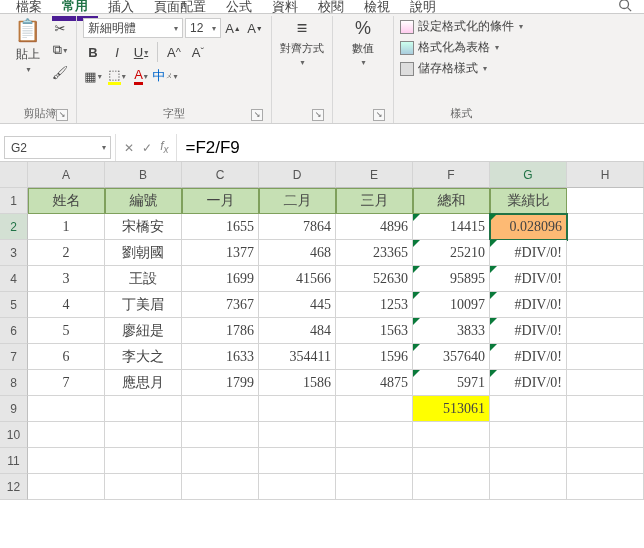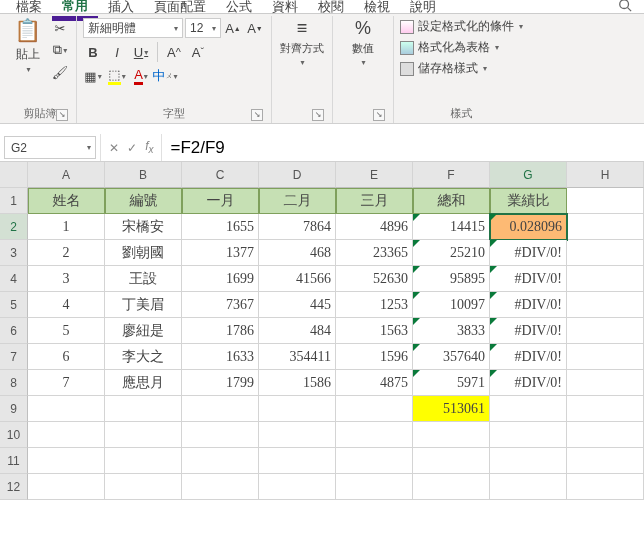--- a/index.html
+++ b/index.html
@@ -124,21 +124,21 @@
   
   .namebox-row {
     display: flex;
     align-items: stretch;
     height: 28px;
     border-bottom: 1px solid #d0d0d0;
     background: #fff;
     margin-top: 10px;
   }
   .namebox {
-    width: 92px;
+    width: 107px;
     border: 1px solid #ccc;
     margin: 2px 4px;
     display: flex; align-items: center; justify-content: space-between;
     padding: 0 4px 0 6px;
     font-size: 12px;
   }
   .fbar-btns {
     display: flex; align-items: center; gap: 8px;
     color: #888; padding: 0 8px;
     border-left: 1px solid #e0e0e0;

